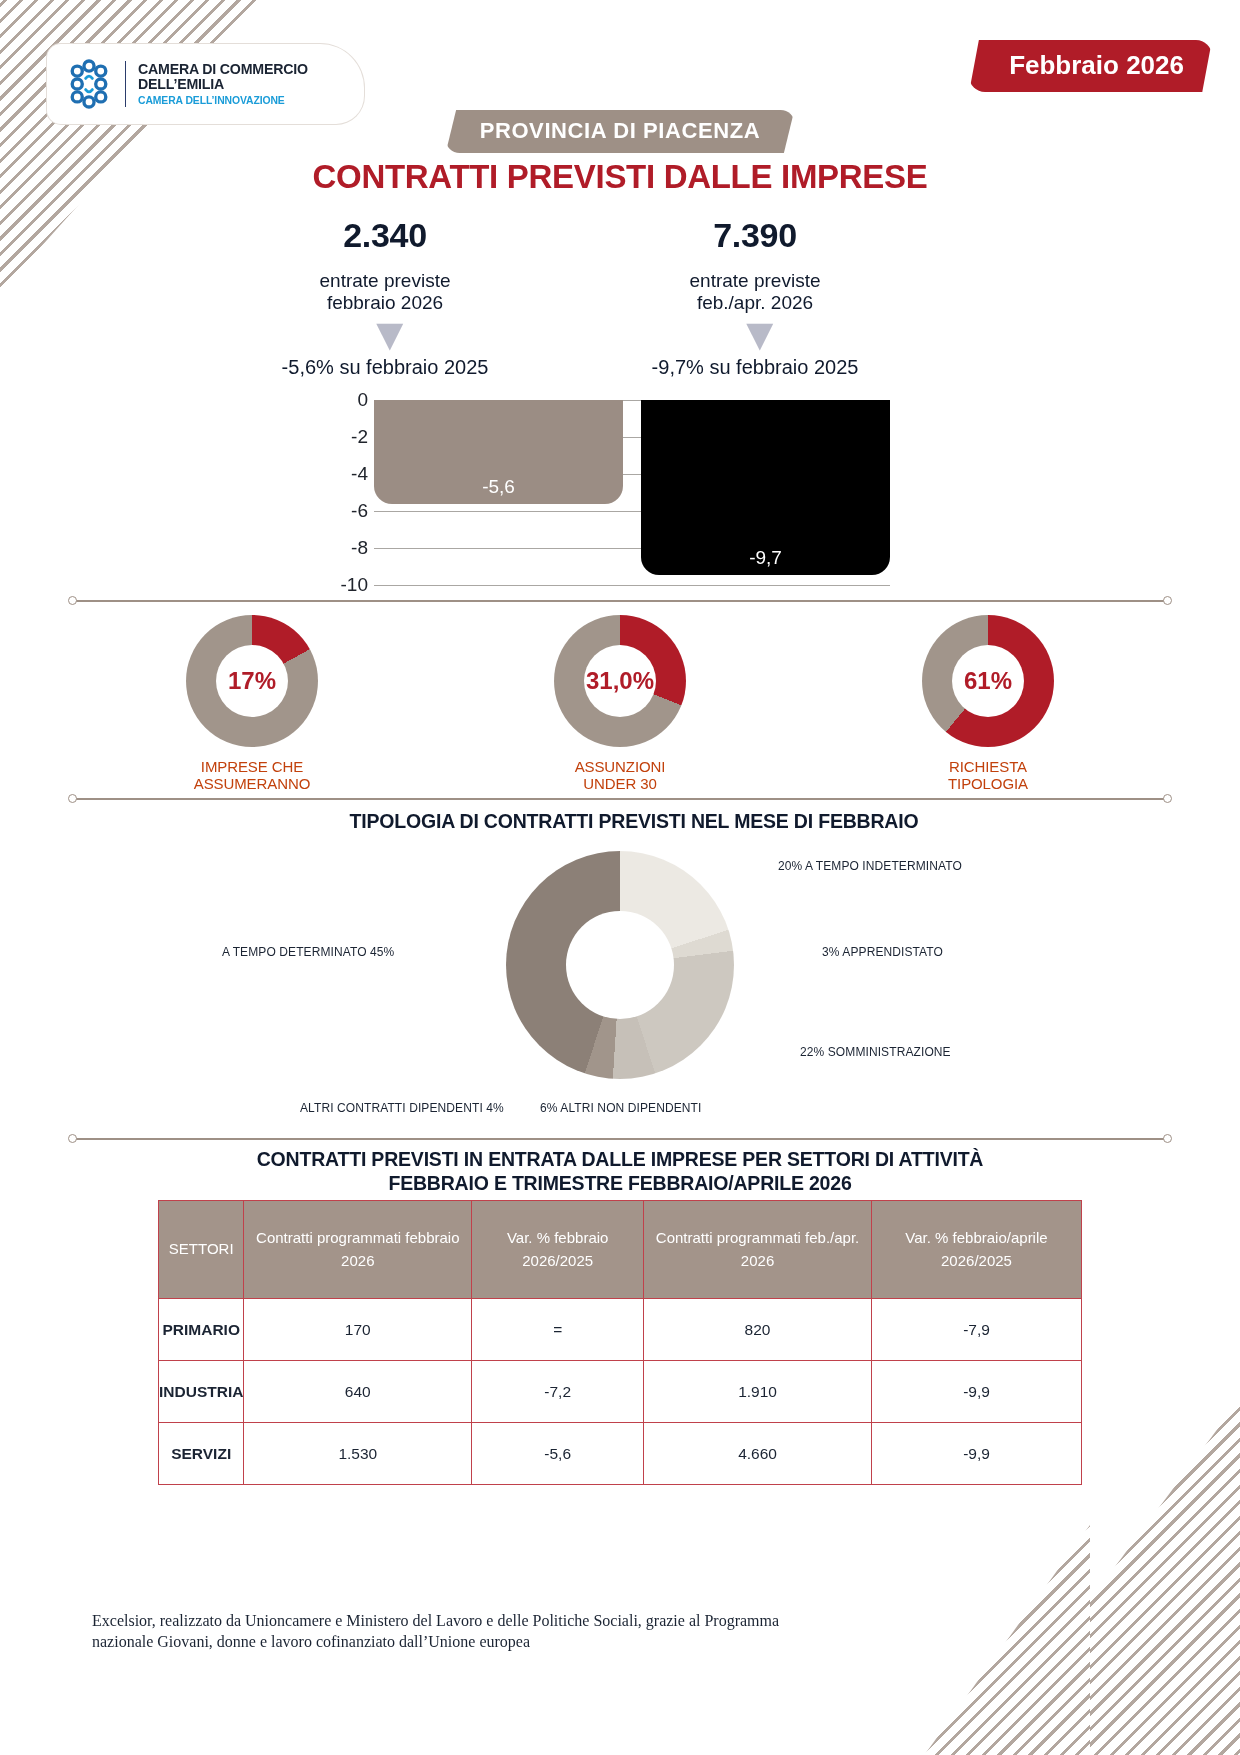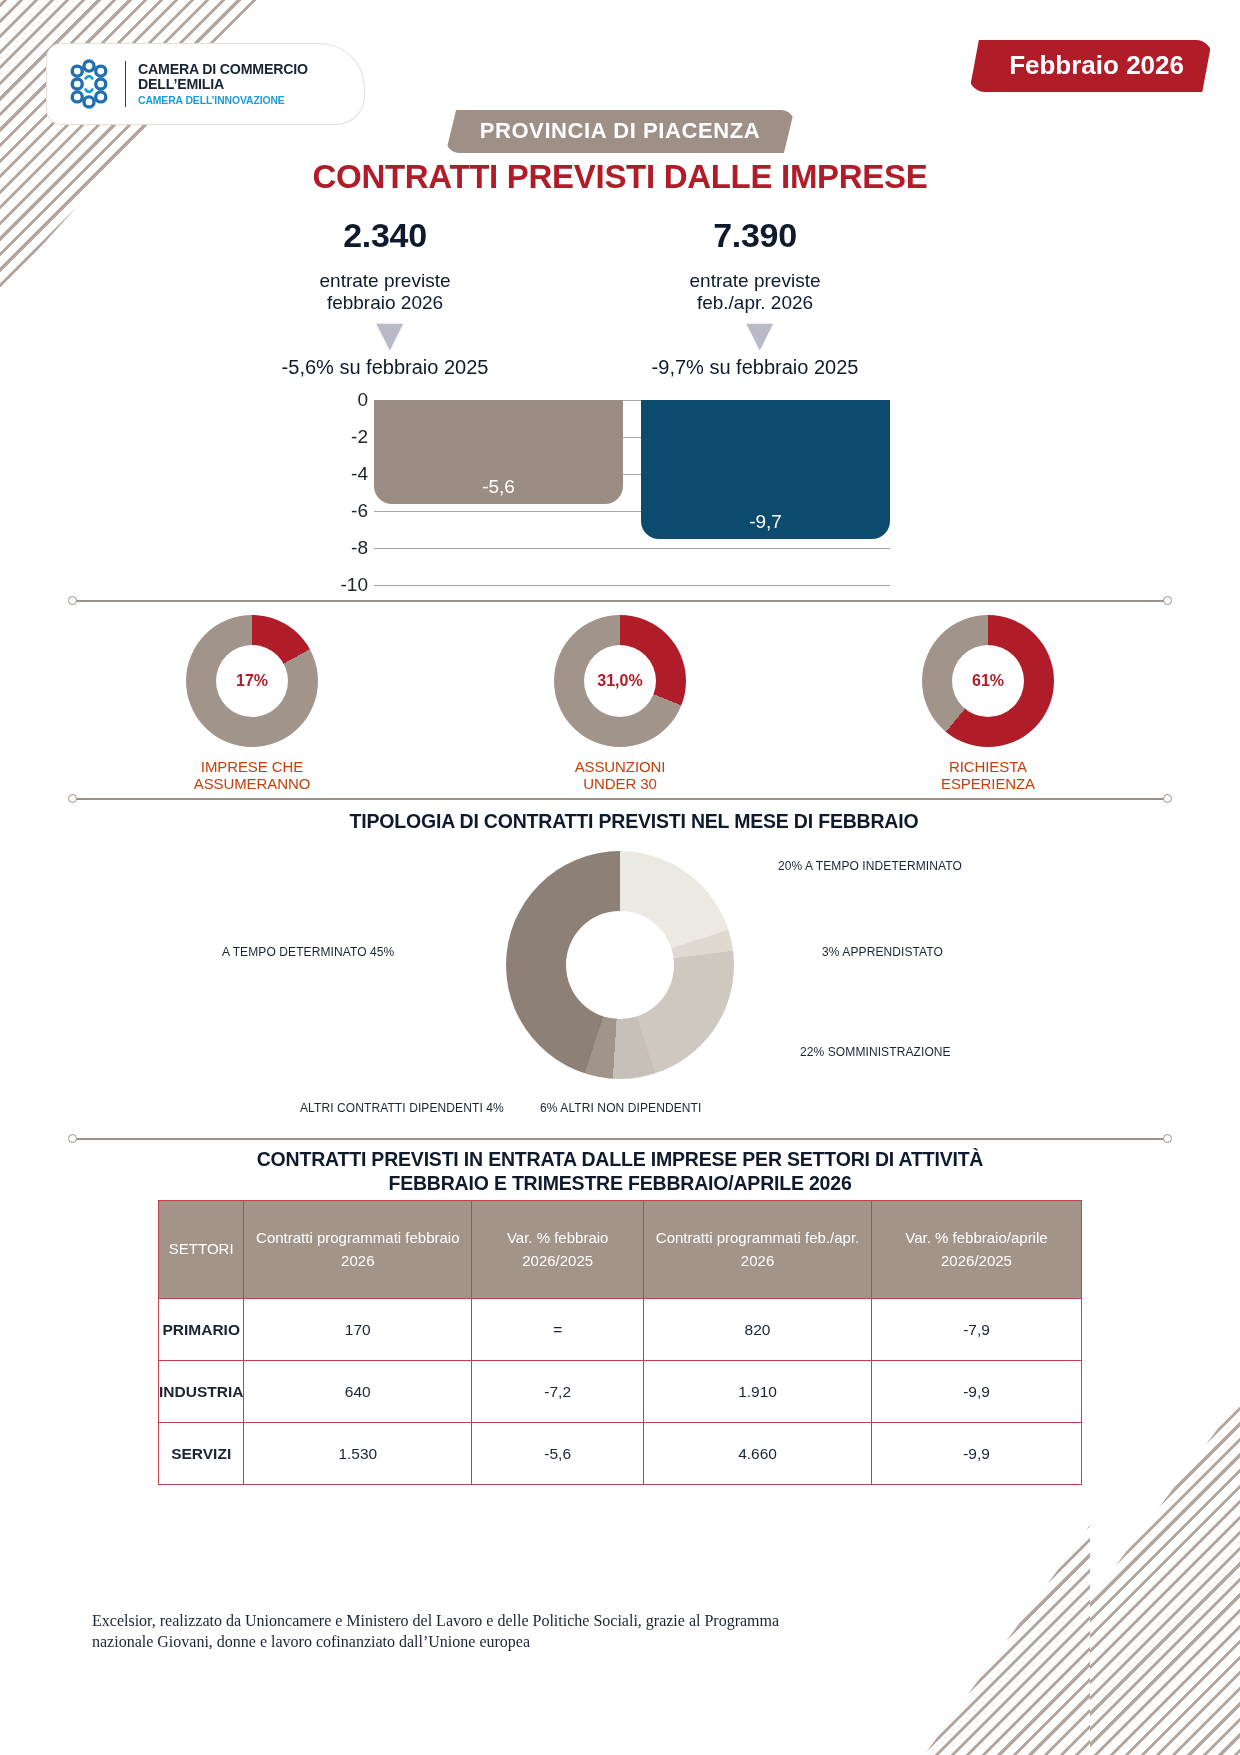--- a/index.html
+++ b/index.html
@@ -129,21 +129,21 @@
     display: flex; justify-content: space-around; align-items: flex-start; z-index: 3;
   }
   .donut-cell { width: 250px; text-align: center; }
   .donut-wrap { position: relative; width: 132px; height: 132px; margin: 0 auto; }
   .donut-ring { width: 132px; height: 132px; border-radius: 50%; }
   .donut-hole {
     position: absolute; left: 50%; top: 50%; transform: translate(-50%,-50%);
     width: 72px; height: 72px; border-radius: 50%; background: #fff;
     display: flex; align-items: center; justify-content: center;
   }
-  .donut-val { color: #b01c28; font-size: 16px; font-weight: 700; }
+  .donut-val { color: #b01c28; font-size: 24px; font-weight: 700; }
   .donut-label {
     margin-top: 12px; font-size: 15px; font-weight: 400; color: #c2410c;
     line-height: 1.12; letter-spacing: -0.1px;
   }
 
   
   .pie-title {
     position: absolute; left: 0; right: 0; top: 810px; text-align: center;
     font-size: 19.5px; font-weight: 700; color: #101a2d; letter-spacing: -0.2px; z-index: 3; margin-left: 28px;
   }
@@ -257,21 +257,21 @@
     <div class="bc-plot" id="bc-plot">
         <div class="bc-grid" style="top: 8px;"></div>
         <div class="bc-grid" style="top: 45px;"></div>
         <div class="bc-grid" style="top: 82px;"></div>
         <div class="bc-grid" style="top: 119px;"></div>
         <div class="bc-grid" style="top: 156px;"></div>
         <div class="bc-grid" style="top: 193px;"></div>
         <div class="bar" style="left: 0px; width: 249px; top: 8px; height: 103.6px; background: rgb(155, 141, 132);">
           <span>-5,6</span>
         </div>
-        <div class="bar" style="left: 267px; width: 249px; top: 8px; height: 139px; background: #0c4a6e;">
+        <div class="bar" style="left: 267px; width: 249px; top: 8px; height: 175px; background: #000000;">
           <span>-9,7</span>
         </div>
       </div>
   </div>
 
   <div class="sep" style="top:595px">
     <div class="line"></div>
     <div class="dot l"></div>
     <div class="dot r"></div>
   </div>
@@ -295,21 +295,21 @@
         </div>
         <div class="donut-label"><span>ASSUNZIONI</span><br><span>UNDER 30</span></div>
       </div>
       <div class="donut-cell">
         <div class="donut-wrap">
           <div class="donut-ring" style="background: conic-gradient(rgb(176, 28, 40) 0%, rgb(176, 28, 40) 61%, rgb(161, 149, 139) 61%, rgb(161, 149, 139) 100%);"></div>
           <div class="donut-hole">
             <div class="donut-val">61%</div>
           </div>
         </div>
-        <div class="donut-label"><span>RICHIESTA</span><br><span>ESPERIENZA</span></div>
+        <div class="donut-label"><span>RICHIESTA</span><br><span>TIPOLOGIA</span></div>
       </div>
     </div>
 
   <div class="sep" style="top:793px">
     <div class="line"></div>
     <div class="dot l"></div>
     <div class="dot r"></div>
   </div>
 
   <div class="pie-title">TIPOLOGIA DI CONTRATTI PREVISTI NEL MESE DI FEBBRAIO</div>

